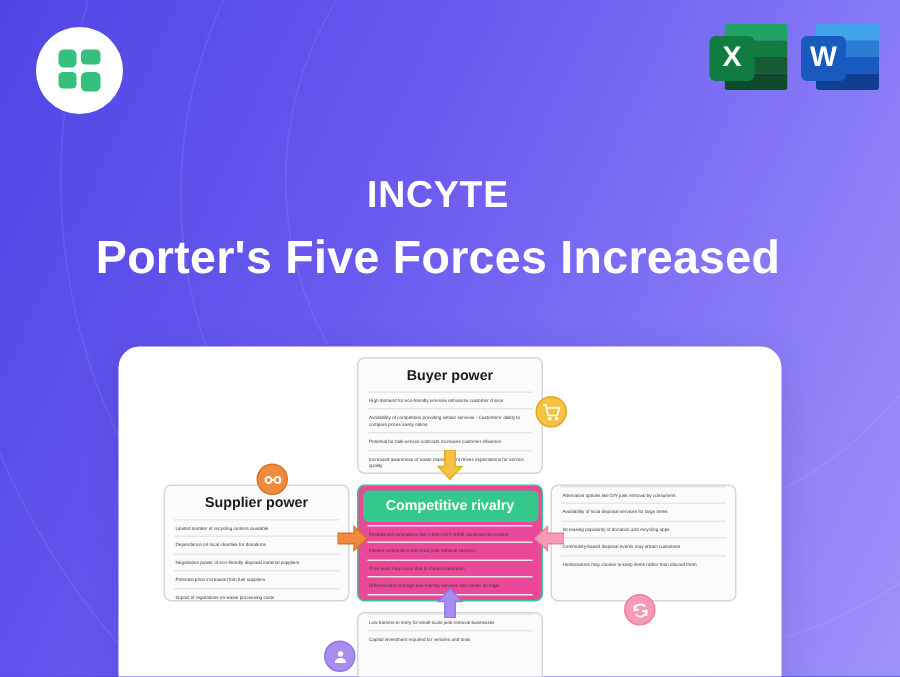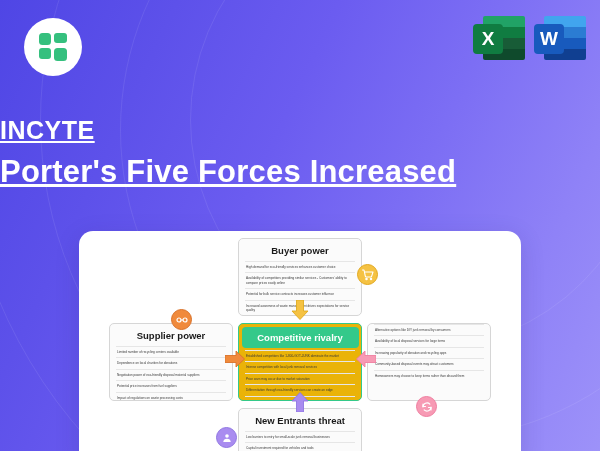--- a/index.html
+++ b/index.html
@@ -64,21 +64,21 @@
   .wd .sheet span:nth-child(4){ background:#103f91; }
   .oi .badge {
     position: absolute; left: 0; top: 12px; width: 30px; height: 30px;
     border-radius: 4px; color: #fff; font-size: 19px; font-weight: bold;
     display: flex; align-items: center; justify-content: center;
   }
   .xl .badge { background: #107c41; }
   .wd .badge { background: #185abd; }
 
   
-  #heading { position: absolute; left: 0; right: 16px; top: 116px; color: #fff; text-decoration: underline; }
+  #heading { position: absolute; left: 0; right: 16px; top: 116px; text-align: center; color: #fff; }
   #heading .sub { font-size: 25px; font-weight: bold; letter-spacing: 0.5px; }
   #heading .main { font-size: 31px; font-weight: bold; margin-top: 9px; letter-spacing: 0.2px; }
 
   
   #card {
     position: absolute; left: 79px; top: 231px; width: 442px; height: 240px;
     background: #ffffff; border-radius: 14px;
     box-shadow: 0 6px 24px rgba(40,30,110,0.16);
     overflow: hidden;
   }
@@ -94,21 +94,21 @@
     overflow: hidden;
   }
   .force > .title {
     font-size: 9.5px; font-weight: bold; color: #1a1a1a;
     text-align: center; padding: 6px 4px 5px;
   }
   .force.center > .title {
     background: #34c98a; color: #ffffff; border-radius: 4px;
     margin: 2.5px; padding: 5px 4px;
   }
-  .force.center { background: #eab308; border-color: #34c98a; }
+  .force.center { background: #ec4899; border-color: #34c98a; }
   .force ul { list-style: none; padding: 0 6px 5px; }
   .force li {
     font-size: 3.1px; line-height: 1.45; color: #3a3a3a;
     border-top: 0.5px solid #e6e6e6;
     padding: 3px 1px 3px;
   }
   .force li:first-child { border-top: 0.5px solid #e6e6e6; }
 
   .box-buyer   { left: 159px; top: 7px;   width: 124px; height: 78px; }
   .box-supp    { left: 30px;  top: 92px;  width: 124px; height: 78px; }
@@ -224,21 +224,20 @@
       <ul>
         <li>Alternative options like DIY junk removal by consumers</li>
         <li>Availability of local disposal services for large items</li>
         <li>Increasing popularity of donation and recycling apps</li>
         <li>Community-based disposal events may attract customers</li>
         <li>Homeowners may choose to keep items rather than discard them</li>
       </ul>
     </div>
 
     <div class="force box-entr">
-      <div class="title">New Entrants threat</div>
       <ul>
         <li>Low barriers to entry for small-scale junk removal businesses</li>
         <li>Capital investment required for vehicles and tools</li>
 
       </ul>
     </div>
 
     <div class="arrow down ar-buyer">
       <svg viewBox="0 0 18 20">
           <path d="M5.5 0 H12.5 V11 H17 L9 19.5 L1 11 H5.5 Z" fill="#f5c243" stroke="#e0ac20" stroke-width="0.9"></path>

